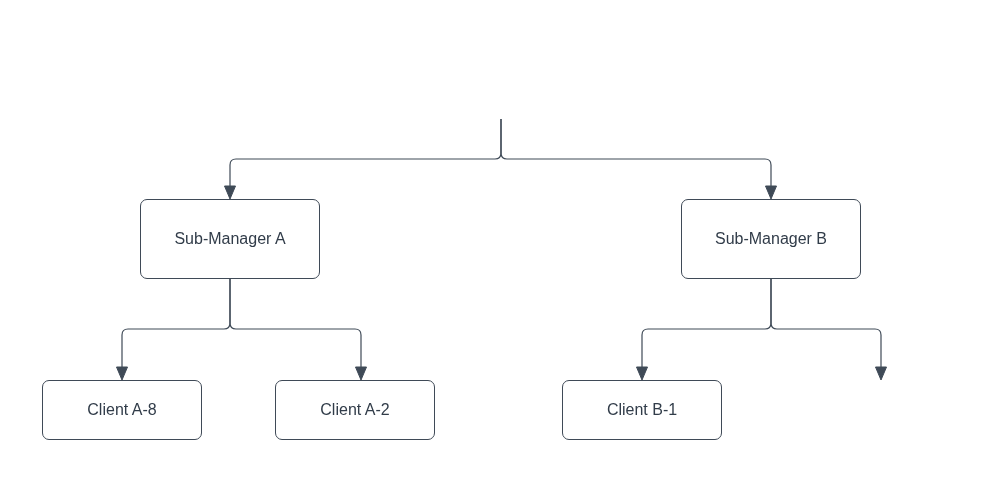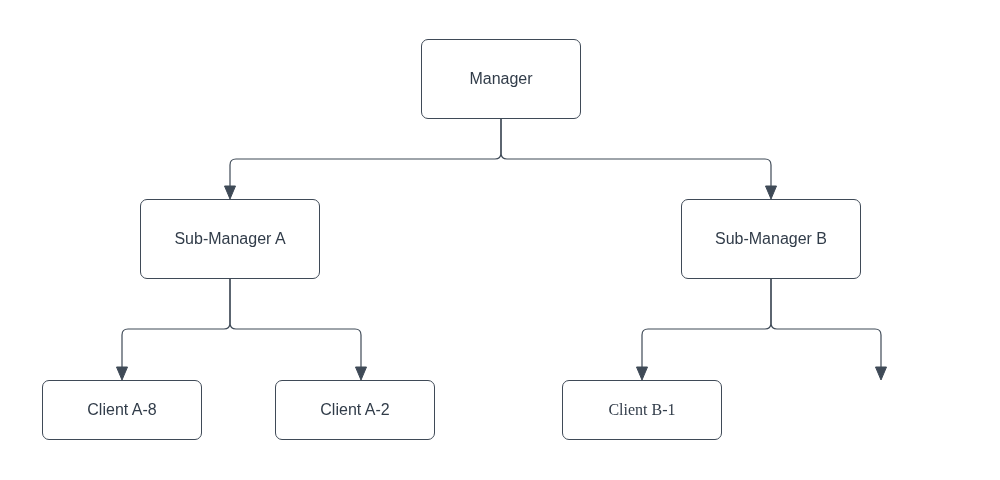--- a/index.html
+++ b/index.html
@@ -53,21 +53,21 @@
     font-size:16px;
     line-height:1.2;
     white-space:nowrap;
     text-align:center;
   }
   .node-manager{left:421px;top:39px;width:160px;height:80px;}
   .node-sub-a{left:140px;top:199px;width:180px;height:80px;}
   .node-sub-b{left:681px;top:199px;width:180px;height:80px;}
   .node-client-a1{left:42px;top:380px;width:160px;height:60px;}
   .node-client-a2{left:275px;top:380px;width:160px;height:60px;}
-  .node-client-b1{left:562px;top:380px;width:160px;height:60px;font-family:Liberation Serif, serif;}
+  .node-client-b1{left:562px;top:380px;width:160px;height:60px;}
   .node-client-b2{left:801px;top:380px;width:160px;height:60px;}
 </style>
 </head>
 <body>
 
 <div class="canvas">
 
   <svg class="edge-layer" viewBox="0 0 1000 480" xmlns="http://www.w3.org/2000/svg">
 
     <g>
@@ -94,23 +94,20 @@
       <path d="M 771 279 L 771 323 Q 771 329 765 329 L 648 329 Q 642 329 642 335 L 642 367"></path>
       <polygon points="642,380 636.5,367 647.5,367"></polygon>
     </g>
 
     <g>
       <path d="M 771 279 L 771 323 Q 771 329 777 329 L 875 329 Q 881 329 881 335 L 881 367"></path>
       <polygon points="881,380 875.5,367 886.5,367"></polygon>
     </g>
   </svg>
 
-  <div class="node node-manager">
-    <span class="label">Manager</span>
-  </div>
 
   <div class="node node-sub-a">
     <span class="label">Sub-Manager A</span>
   </div>
 
   <div class="node node-sub-b">
     <span class="label">Sub-Manager B</span>
   </div>
 
   <div class="node node-client-a1">

